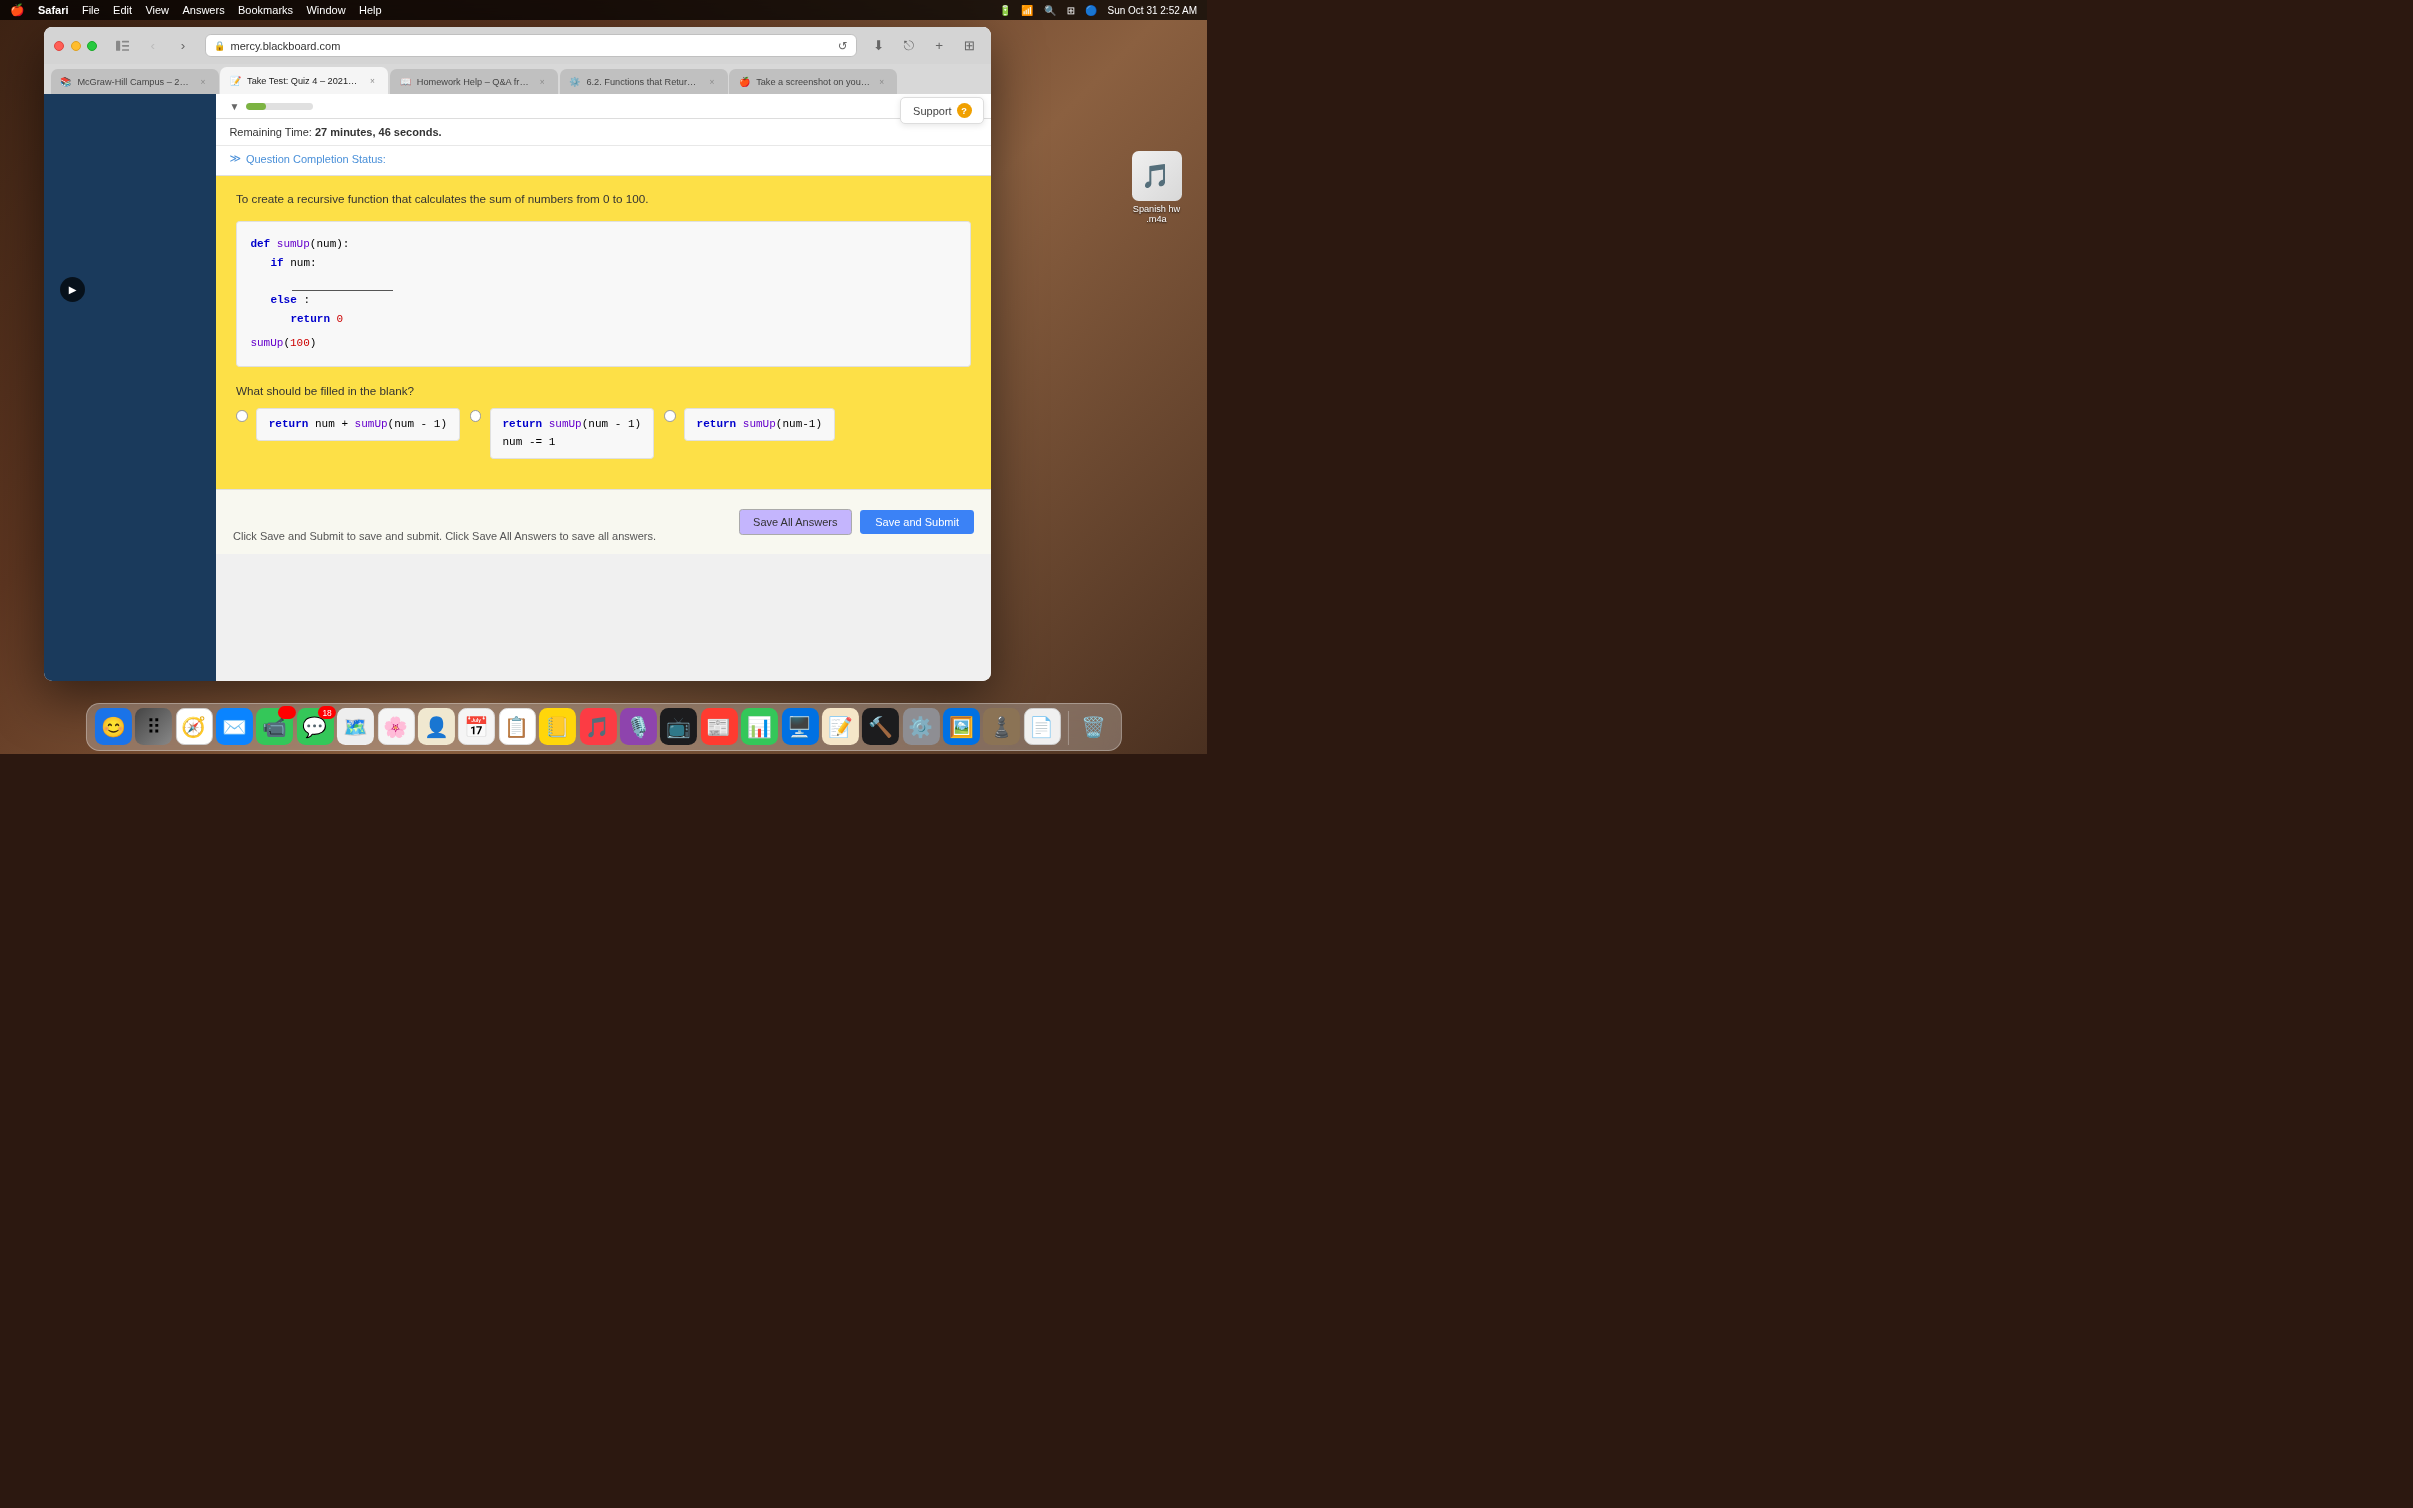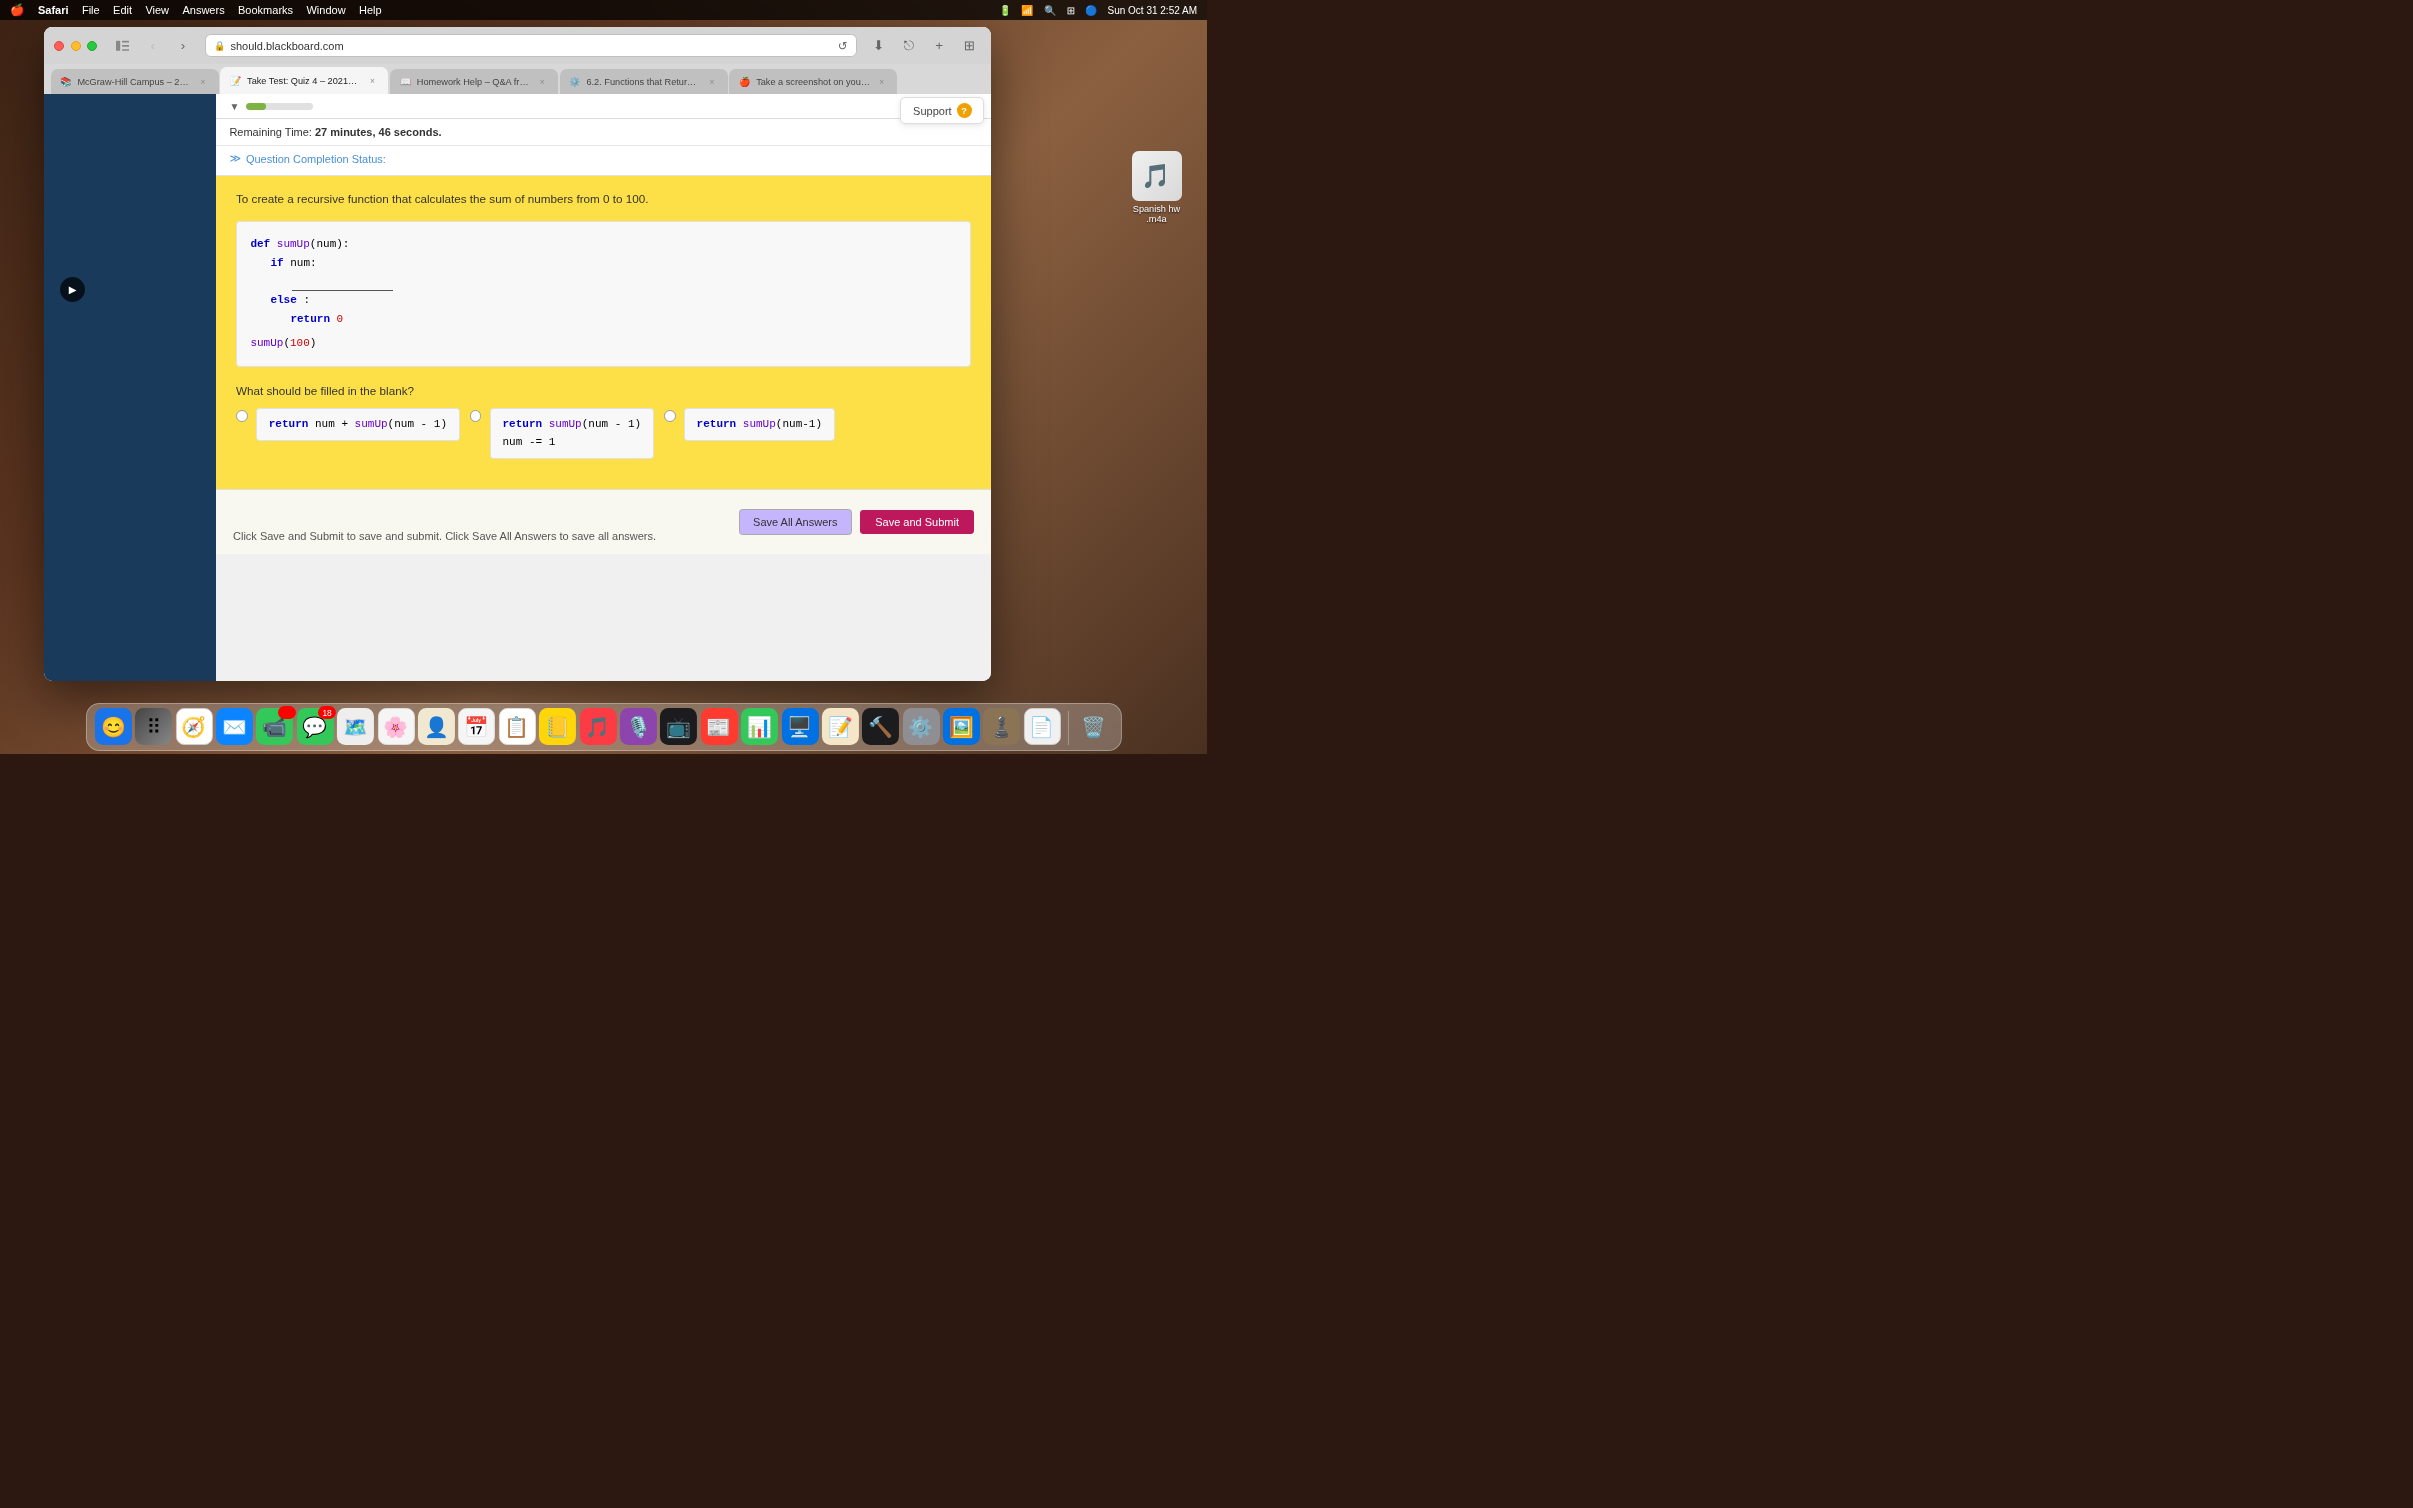--- a/index.html
+++ b/index.html
@@ -445,21 +445,21 @@
       background: #c4b5fd;
       border: 0.8px solid #aaa;
       border-radius: 3.4px;
       cursor: pointer;
       color: #333;
     }
 
     .btn-save-submit {
       padding: 5.9px 15px;
       font-size: 11px;
-      background: #be185d;
+      background: #3b82f6;
       color: white;
       border: none;
       border-radius: 3.4px;
       cursor: pointer;
     }
 
     
     .dock {
       position: absolute;
       bottom: 3.4px;
@@ -594,21 +594,21 @@
             <rect x="7" y="6" width="9" height="2" rx="1" fill="#888"></rect>
             <rect x="7" y="11" width="9" height="2" rx="1" fill="#888"></rect>
           </svg>
         </button>
         <button class="toolbar-btn disabled">‹</button>
         <button class="toolbar-btn">›</button>
       </div>
       <div class="address-bar-container">
         <div class="address-bar">
           <span class="lock-icon">🔒</span>
-          <span class="address-text">should.blackboard.com</span>
+          <span class="address-text">mercy.blackboard.com</span>
           <span class="reload-btn" style="margin-left:auto;">↺</span>
         </div>
       </div>
       <div class="toolbar-right">
         <button class="toolbar-btn">⬇</button>
         <button class="toolbar-btn">⎋</button>
         <button class="toolbar-btn">+</button>
         <button class="toolbar-btn">⊞</button>
       </div>
     </div>

